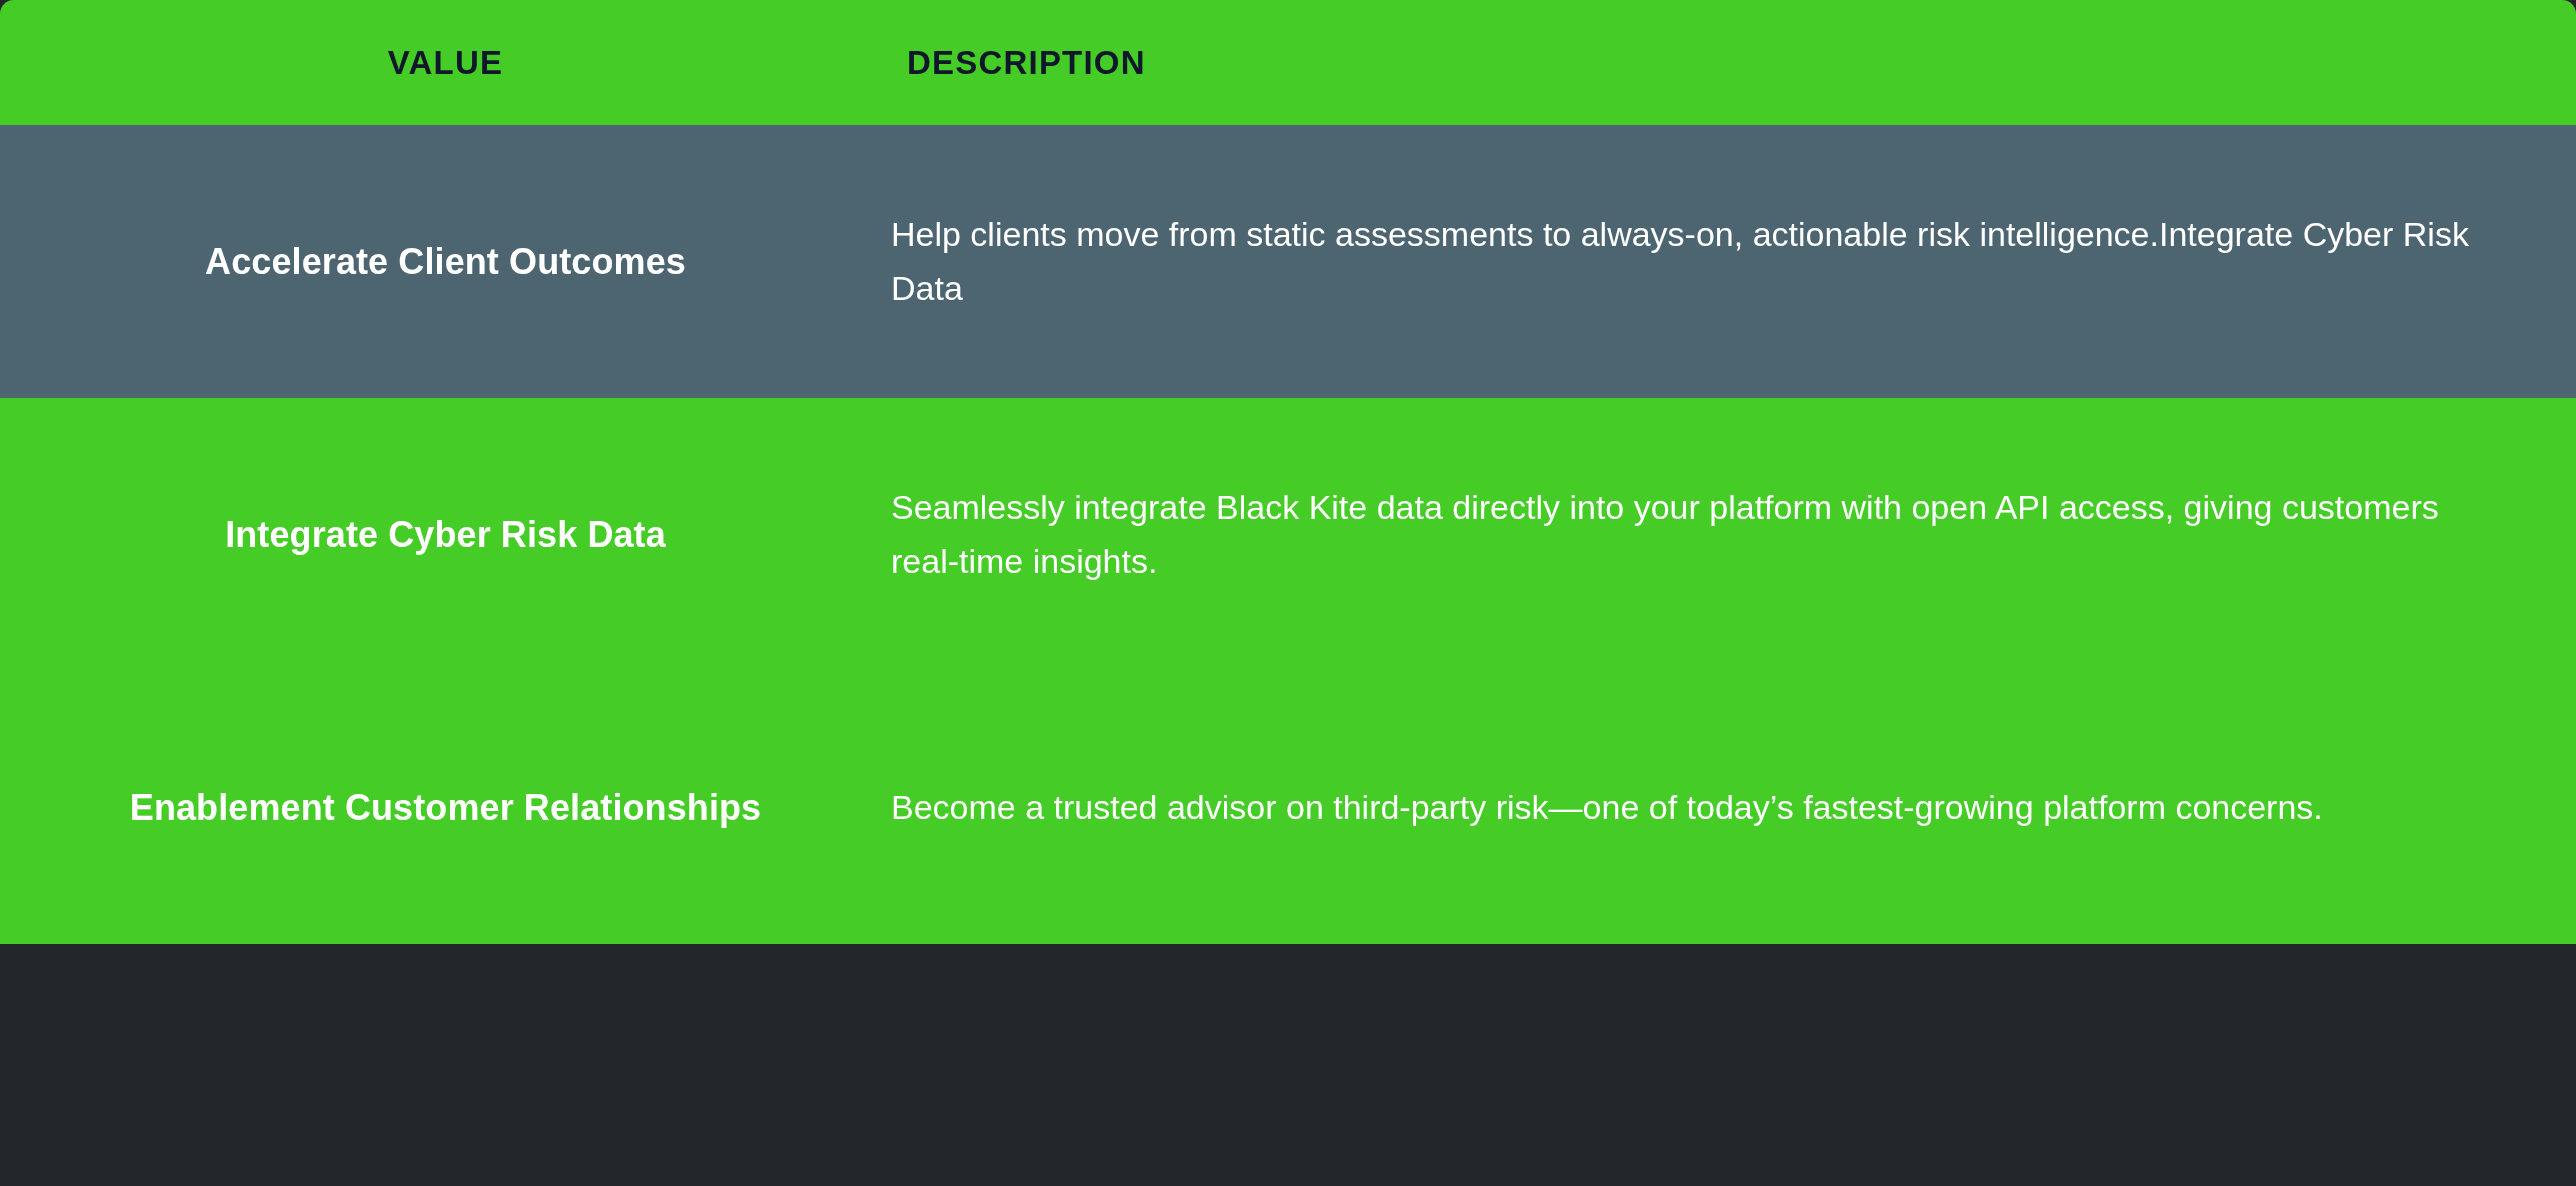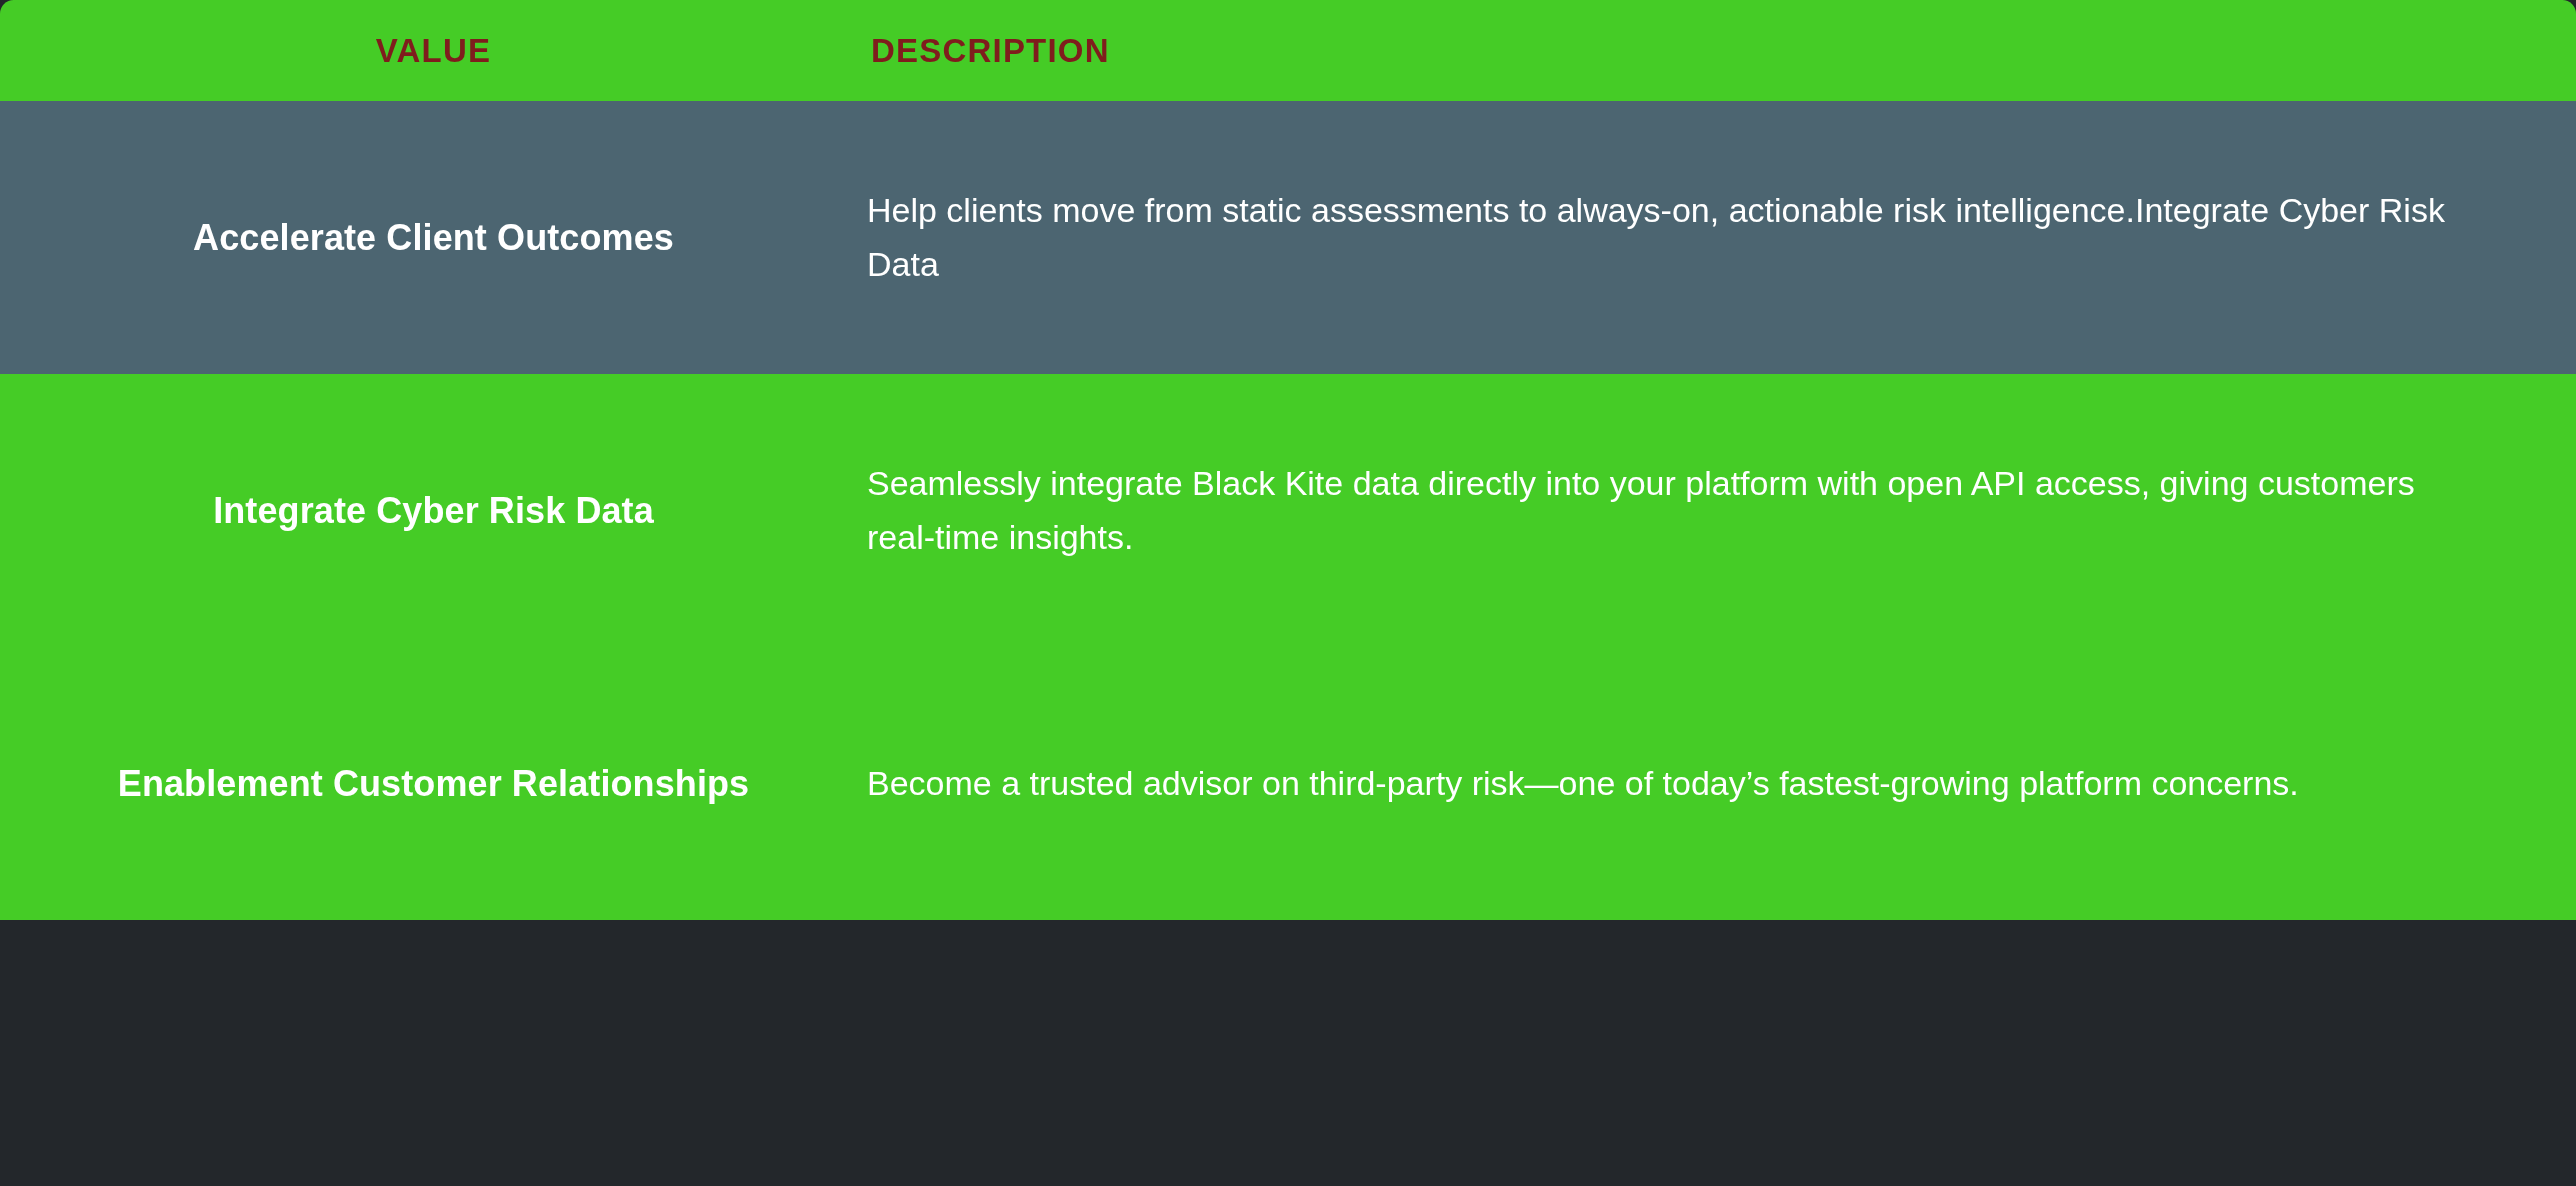--- a/index.html
+++ b/index.html
@@ -25,28 +25,28 @@
   }
 
   .value-table {
     width: 2576px;
     border-collapse: collapse;
     table-layout: fixed;
   }
 
   
   .value-table thead th {
-    padding: 4px;
+    padding: 16px;
     margin: 0;
     height: 93px;
     vertical-align: middle;
     font-weight: 700;
     font-size: 33px;
     letter-spacing: 1.2px;
-    color: #7f1d1d;
+    color: #0f172a;
     text-transform: uppercase;
   }
   thead tr {
     background: #45cc26;
   }
   th.col-value {
     width: 859px;
     text-align: center;
     padding-right: 5.9px;
   }

